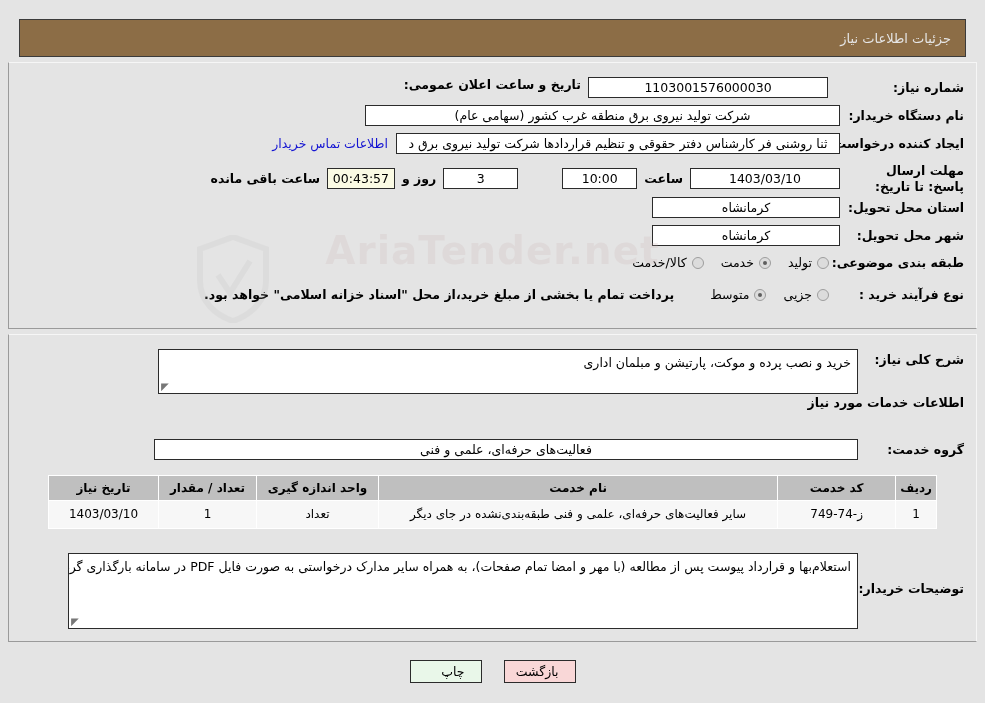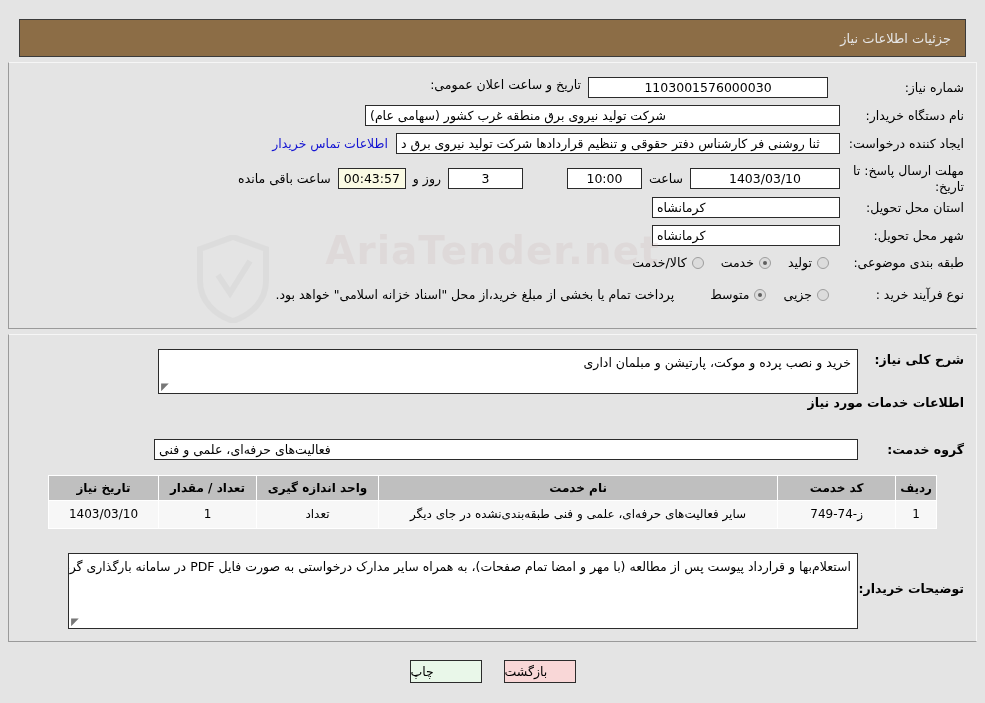--- a/index.html
+++ b/index.html
@@ -54,36 +54,37 @@
     position: absolute;
     display: flex;
     align-items: center;
     white-space: nowrap;
   }
   .lbl {
     font-size: 12.5px;
     color: #000;
     text-align: right;
     white-space: nowrap;
+    font-weight: bold;
   }
   .lbl-b { font-weight: bold; }
 
   .fld {
     background: #ffffff;
     border: 1px solid #2b2b2b;
     height: 21px;
     line-height: 19px;
     font-size: 12.5px;
     padding: 0 4px;
     color: #000;
     text-align: center;
     overflow: hidden;
     white-space: nowrap;
   }
-  .fld-r { text-align: left; }
+  .fld-r { text-align: center; }
   .fld-yellow { background: #fbfbe4; }
 
   a.link {
     color: #1414d2;
     font-size: 12.5px;
     text-decoration: none;
     white-space: nowrap;
   }
 
   
@@ -177,23 +178,23 @@
     top: 660px;
     left: 0; right: 0;
     display: flex;
     justify-content: center;
     gap: 22px;
     direction: rtl;
   }
   .btn {
     border: 1px solid #2b2b2b;
     font-size: 12.5px;
-    padding: 3px 0;
+    padding: 3px 16px;
     width: 72px;
-    text-align: left;
+    text-align: right;
     cursor: pointer;
     color: #000;
   }
   .btn-print  { background: #e9f7e9; }
   .btn-back   { background: #f9d7d7; }
 
   
   .wm {
     position: absolute;
     top: 228px; left: 0; right: 0;

